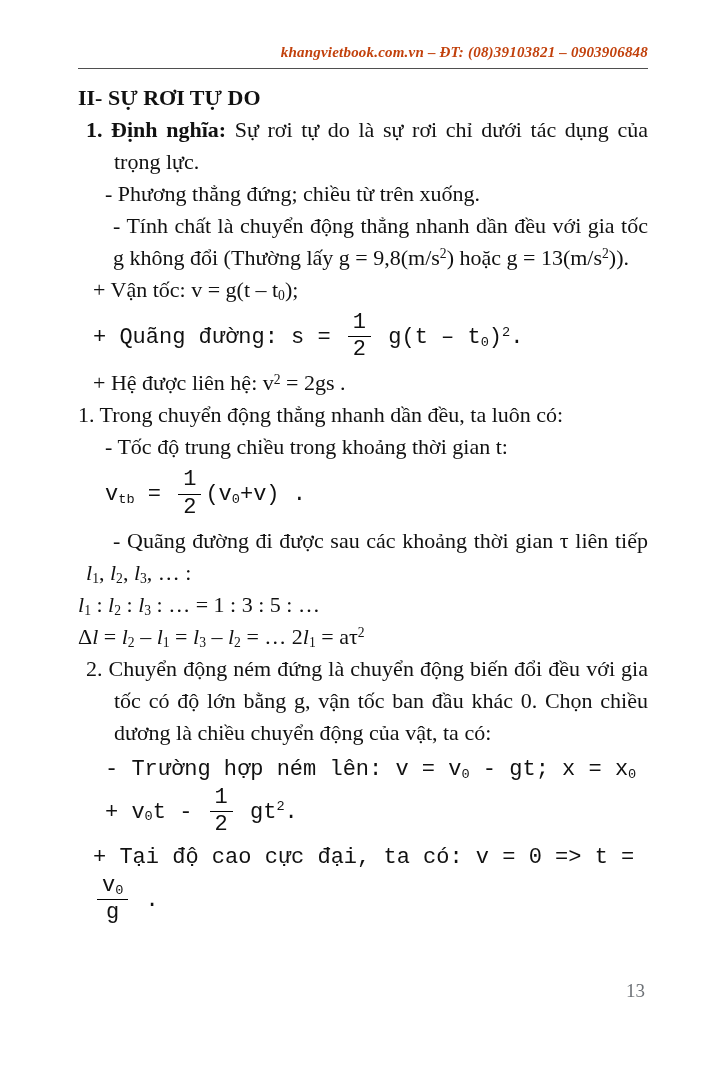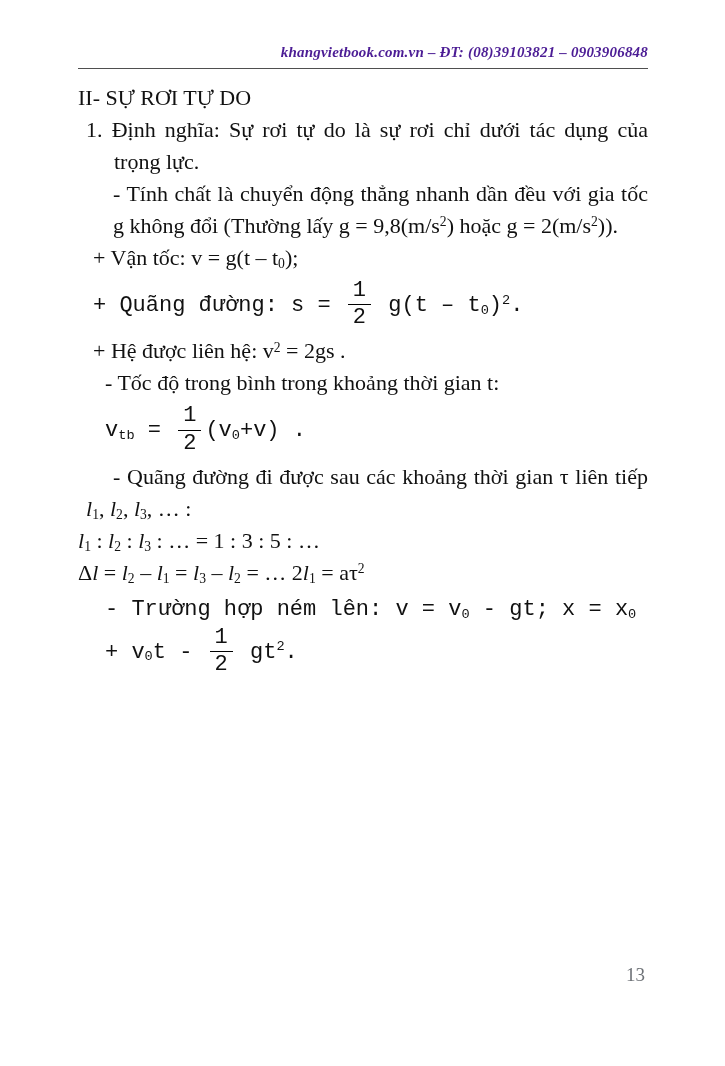--- a/index.html
+++ b/index.html
@@ -3,64 +3,68 @@
 <meta charset="utf-8">
 <style>
   html,body{margin:0;padding:0;}
   body{
     width:725px;height:1066px;overflow:hidden;background:#ffffff;
     font-family:"Liberation Serif", serif;color:#111;position:relative;
   }
   .page{padding:44px 77px 0 78px;}
   .running-header{
     text-align:right;font-style:italic;font-weight:bold;
-    font-size:15px;color:#4c1d95;letter-spacing:0.2px;
+    font-size:15px;color:#c2410c;letter-spacing:0.2px;
     padding-bottom:7px;border-bottom:1.6px solid #4f4f4f;
     margin-bottom:13px;
   }
   .body-text{font-size:22px;line-height:32px;}
   .line{margin:0;}
   .h{font-weight:bold;}
   .item{padding-left:28px;text-indent:-28px;}
   .ind1{padding-left:27px;}
   .plus{padding-left:15px;}
   .firstind{text-indent:27px;}
   .just{text-align:justify;margin-left:8px;}
   .fline{margin:5px 0;font-family:Liberation Mono, monospace;}
-  .b{font-weight:normal;}
+  .b{font-weight:bold;}
   .i{font-style:italic;}
   .t{}
   .sup{font-size:0.62em;position:relative;top:-0.5em;line-height:0;}
   .sub{font-size:0.62em;position:relative;top:0.22em;line-height:0;}
   .frac{
     display:inline-block;vertical-align:middle;text-align:center;
     margin:0 4px;text-indent:0;line-height:1.1;
   }
   .frac .num{display:block;padding:0 5px 1px;border-bottom:1.6px solid #000;}
   .frac .den{display:block;padding-top:1px;}
   .page-number{
-    position:absolute;right:80px;bottom:80px;
+    position:absolute;right:80px;bottom:64px;
     font-size:19px;color:#6e7277;
   }
 </style>
 </head>
 <body>
 
 <div class="page">
   <div class="running-header">khangvietbook.com.vn – ĐT: (08)39103821 – 0903906848</div>
 
   <main class="body-text">
       <div class="line h"><span class="b">II- SỰ RƠI TỰ DO</span></div>
       <div class="line item just"><span class="b">1. Định nghĩa:</span><span class="t"> Sự rơi tự do là sự rơi chỉ dưới tác dụng của trọng lực.</span></div>
-      <div class="line ind1 just"><span class="t">- Tính chất là chuyển động thẳng nhanh dần đều với gia tốc g không đổi (Thường lấy g = 9,8(m/s</span><span class="sup">2</span><span class="t">) hoặc g = 2(m/s</span><span class="sup">2</span><span class="t">)).</span></div>
+      <div class="line ind1"><span class="t">- Phương thẳng đứng; chiều từ trên xuống.</span></div>
+      <div class="line ind1 just"><span class="t">- Tính chất là chuyển động thẳng nhanh dần đều với gia tốc g không đổi (Thường lấy g = 9,8(m/s</span><span class="sup">2</span><span class="t">) hoặc g = 13(m/s</span><span class="sup">2</span><span class="t">)).</span></div>
       <div class="line plus"><span class="t">+ Vận tốc: v = g(t – t</span><span class="sub">0</span><span class="t">);</span></div>
       <div class="line plus fline"><span class="t">+ Quãng đường: s = </span><span class="frac"><span class="num"><span class="t">1</span></span><span class="den"><span class="t">2</span></span></span><span class="t"> g(t – t</span><span class="sub">0</span><span class="t">)</span><span class="sup">2</span><span class="t">.</span></div>
       <div class="line plus"><span class="t">+ Hệ được liên hệ: v</span><span class="sup">2</span><span class="t"> = 2gs .</span></div>
-      <div class="line ind1"><span class="t">- Tốc độ trong bình trong khoảng thời gian t:</span></div>
+      <div class="line"><span class="t">1. Trong chuyển động thẳng nhanh dần đều, ta luôn có:</span></div>
+      <div class="line ind1"><span class="t">- Tốc độ trung chiều trong khoảng thời gian t:</span></div>
       <div class="line ind1 fline"><span class="t">v</span><span class="sub">tb</span><span class="t"> = </span><span class="frac"><span class="num"><span class="t">1</span></span><span class="den"><span class="t">2</span></span></span><span class="t">(v</span><span class="sub">0</span><span class="t">+v) .</span></div>
       <div class="line firstind just"><span class="t">- Quãng đường đi được sau các khoảng thời gian τ liên tiếp </span><span class="i">l</span><span class="sub">1</span><span class="t">, </span><span class="i">l</span><span class="sub">2</span><span class="t">, </span><span class="i">l</span><span class="sub">3</span><span class="t">, … :</span></div>
       <div class="line"><span class="i">l</span><span class="sub">1</span><span class="t"> : </span><span class="i">l</span><span class="sub">2</span><span class="t"> : </span><span class="i">l</span><span class="sub">3</span><span class="t"> : … = 1 : 3 : 5 : …</span></div>
       <div class="line"><span class="t">Δ</span><span class="i">l</span><span class="t"> = </span><span class="i">l</span><span class="sub">2</span><span class="t"> – </span><span class="i">l</span><span class="sub">1</span><span class="t"> = </span><span class="i">l</span><span class="sub">3</span><span class="t"> – </span><span class="i">l</span><span class="sub">2</span><span class="t"> = … 2</span><span class="i">l</span><span class="sub">1</span><span class="t"> = aτ</span><span class="sup">2</span></div>
+      <div class="line item just"><span class="t">2. Chuyển động ném đứng là chuyển động biến đổi đều với gia tốc có độ lớn bằng g, vận tốc ban đầu khác 0. Chọn chiều dương là chiều chuyển động của vật, ta có:</span></div>
       <div class="line ind1 fline"><span class="t">- Trường hợp ném lên: v = v</span><span class="sub">0</span><span class="t"> - gt; x = x</span><span class="sub">0</span><span class="t"> + v</span><span class="sub">0</span><span class="t">t - </span><span class="frac"><span class="num"><span class="t">1</span></span><span class="den"><span class="t">2</span></span></span><span class="t"> gt</span><span class="sup">2</span><span class="t">.</span></div>
+      <div class="line plus fline"><span class="t">+ Tại độ cao cực đại, ta có: v = 0 =&gt; t = </span><span class="frac"><span class="num"><span class="t">v</span><span class="sub">0</span></span><span class="den"><span class="t">g</span></span></span><span class="t"> .</span></div>
     </main>
 </div>
 
 <div class="page-number">13</div>
 
 </body></html>

